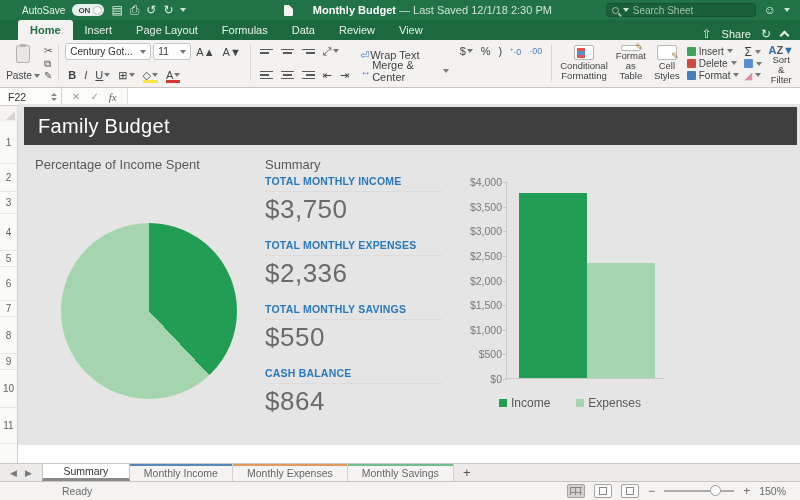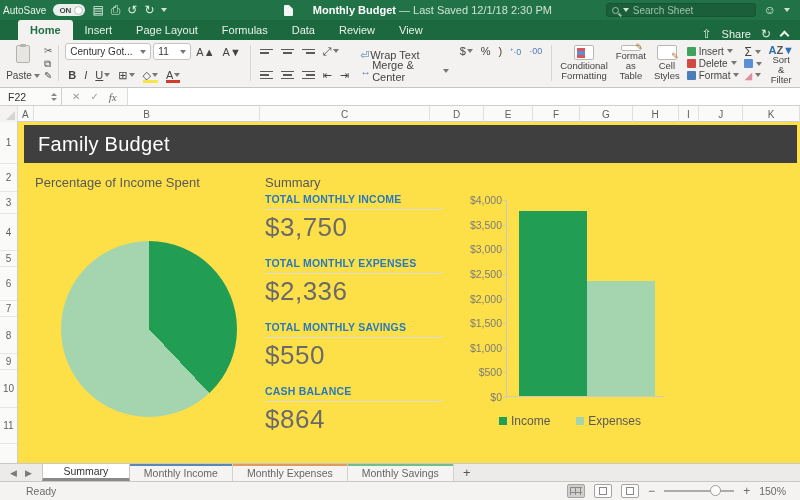--- a/index.html
+++ b/index.html
@@ -3,21 +3,21 @@
 <meta charset="utf-8">
 <style>
   * { margin:0; padding:0; box-sizing:border-box; }
   html,body { width:800px; height:500px; overflow:hidden;
     font-family:"Liberation Sans", sans-serif; background:#fff; }
   #app { position:relative; width:800px; height:500px; }
 
   
   #titlebar { position:absolute; top:0; left:0; width:800px; height:20px;
     background:#217347; display:flex; align-items:center; color:#eaf3ec; font-size:10px; }
-  .tb-left { display:flex; align-items:center; gap:7px; padding-left:3px; width:230px; }
+  .tb-left { display:flex; align-items:center; gap:7px; padding-left:22px; width:230px; }
   .autosave-pill { display:flex; align-items:center; background:rgba(255,255,255,.9);
     border-radius:8px; height:12px; padding:0 2px 0 6px; gap:3px; }
   .autosave-pill .on { color:#444; font-size:8px; font-weight:bold; }
   .autosave-pill .knob { width:9px; height:9px; border-radius:50%; background:#fff;
     border:1px solid #bbb; }
   .tb-icon { color:#dff0e3; font-size:12px; line-height:12px; cursor:default; }
   .tb-center { flex:1; display:flex; align-items:center; justify-content:center; gap:20px; }
   .doc-ico { width:9px; height:11px; background:#f2f7f3; border-radius:1px; position:relative; }
   .doc-ico::after { content:""; position:absolute; right:0; top:0; border-style:solid;
     border-width:0 4px 4px 0; border-color:transparent #217347 transparent transparent; }
@@ -111,21 +111,21 @@
     font-size:10px; color:#5f5f5f; border-right:1px solid #e0dfdd; }
   .colhead.corner { background:#f4f3f1; position:relative; }
   .colhead.corner::after { content:""; position:absolute; right:2px; bottom:2px;
     border-style:solid; border-width:0 0 9px 9px; border-color:transparent transparent #d7d5d2 transparent; }
   #rowheaders { position:absolute; top:122px; left:0; width:18px; height:341px;
     background:#fafaf9; border-right:1px solid #cfcdca; }
   .rowhead { display:flex; align-items:center; justify-content:center; font-size:10px;
     color:#5f5f5f; border-bottom:1px solid #e7e6e4; }
 
   
-  #sheet { position:absolute; top:122px; left:18px; width:782px; height:341px; background:#fde047; }
+  #sheet { position:absolute; top:104px; left:18px; width:782px; height:341px; background:#e5e5e5; }
   #banner { position:absolute; left:6px; top:3px; width:773px; height:38px; background:#3f3f3f;
     display:flex; align-items:center; padding-left:14px; }
   #banner-title { color:#fff; font-size:20px; letter-spacing:.3px; }
   .section-title { position:absolute; top:53px; font-size:13px; color:#595959; }
   #donut-title { left:17px; }
   #summary-title { left:247px; }
 
   #summary-list { position:absolute; left:247px; top:71px; width:178px; }
   .sumitem { margin-bottom:14px; }
   .sumlabel { font-size:10.5px; font-weight:bold; color:#2879bd; letter-spacing:.2px;
@@ -159,21 +159,21 @@
     background:#f5f4f2; border-right:1px solid #d3d1ce; cursor:default; }
   .stab.active { background:#fff; color:#333; border-bottom:3px solid #8a8a8a;
     border-right:1px solid #c9c7c4; border-left:1px solid #c9c7c4; }
   .stripe { position:absolute; top:0; left:0; right:0; height:2px; }
   .addtab { display:flex; align-items:center; justify-content:center; width:26px;
     color:#555; font-size:13px; }
 
   
   #statusbar { position:absolute; top:481px; left:0; width:800px; height:19px; background:#f4f3f1;
     border-top:1px solid #c9c7c4; display:flex; align-items:center; font-size:10.5px; color:#6b6b6b; }
-  #status-ready { padding-left:26px; }
+  #status-ready { padding-left:62px; }
   .sb-right { margin-left:auto; display:flex; align-items:center; gap:9px; padding-right:14px; }
   .view-ico { width:18px; height:14px; border:1px solid #a5a3a0; border-radius:2px;
     background:#fdfdfd; position:relative; }
   .view-ico.sel { background:#d2d0cd; }
   .view-ico.grid::before { content:""; position:absolute; inset:2px;
     background:linear-gradient(#8a8886 1px,transparent 1px),linear-gradient(90deg,#8a8886 1px,transparent 1px);
     background-size:5px 5px; }
   .view-ico.page::before { content:""; position:absolute; inset:2px 4px; background:#fff;
     border:1px solid #8a8886; }
   .zoom-track { width:70px; height:2px; background:#aeaca9; position:relative; }

